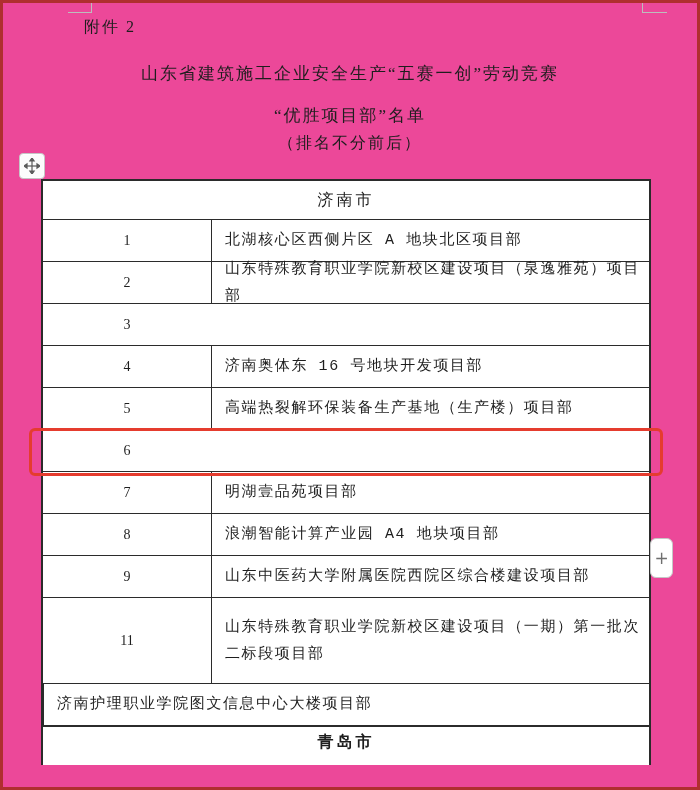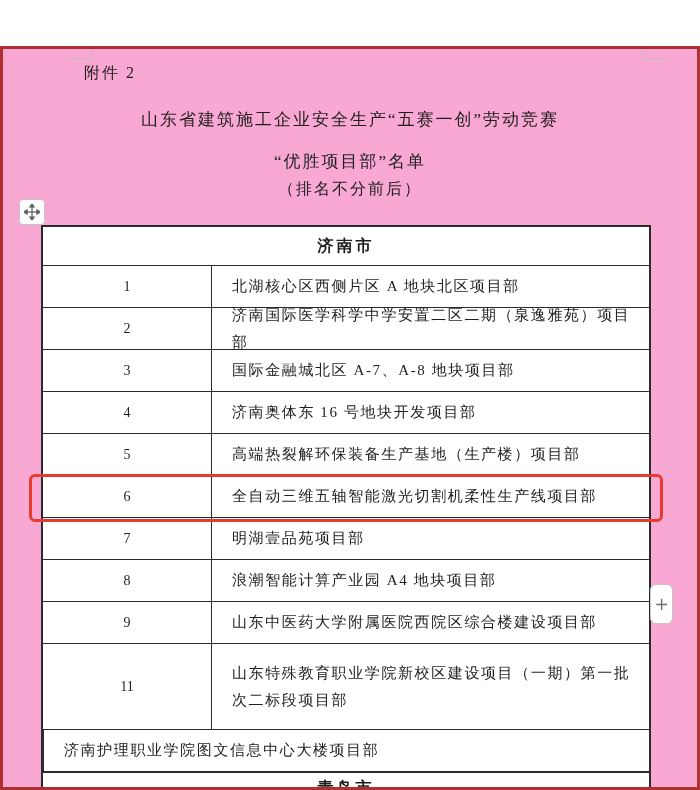--- a/index.html
+++ b/index.html
@@ -12,21 +12,21 @@
   }
   *{margin:0;padding:0;box-sizing:border-box;}
   html,body{width:700px;height:790px;}
   body{
     font-family:"Liberation Serif","DejaVu Serif",serif;
     background:#ffffff;
     color:var(--ink);
     position:relative;
     overflow:hidden;
   }
-  .page{position:absolute;inset:0;background:#f9a8d4;overflow:hidden;margin-top:46px;}
+  .page{position:absolute;inset:0;background:#ec4899;overflow:hidden;}
   .frame{position:absolute;inset:0;border:3px solid var(--frame);pointer-events:none;z-index:60;}
 
   
   .corner-mark{position:absolute;z-index:1;}
   .corner-mark.left{left:68px;top:2px;width:24px;height:11px;
     border-right:1px solid #bdbdbd;border-bottom:1px solid #bdbdbd;}
   .corner-mark.right{left:642px;top:2px;width:25px;height:11px;
     border-left:1px solid #bdbdbd;border-bottom:1px solid #bdbdbd;}
 
   .attachment-label{position:absolute;left:84px;top:17px;font-size:16px;letter-spacing:2px;}
@@ -47,28 +47,28 @@
   
   .doc-table{
     position:absolute;left:41px;top:179px;width:610px;
     border-left:2px solid var(--line);
     border-right:2px solid var(--line);
     border-top:2.5px solid var(--line);
     background:#fff;z-index:5;
   }
   .t-row{display:flex;align-items:center;height:42px;border-top:1.5px solid var(--line);font-size:15px;letter-spacing:1.6px;}
   .t-row:first-child{border-top:none;}
-  .t-row.city{height:38px;justify-content:center;font-weight:bold;font-size:16px;letter-spacing:3px;}
+  .t-row.city{height:38px;justify-content:center;font-weight:normal;font-size:16px;letter-spacing:3px;}
   .t-row.tall{height:86px;}
   .t-row.partial{height:40px;align-items:flex-start;padding-top:5px;border-top:2px solid var(--line);
     justify-content:center;font-weight:bold;font-size:16px;letter-spacing:3px;}
   .cell-num{width:168px;flex:0 0 168px;text-align:center;font-size:14px;letter-spacing:0;align-self:stretch;
     display:flex;align-items:center;justify-content:center;}
   .cell-name{flex:1;border-left:1.5px solid var(--line);align-self:stretch;
-    display:flex;align-items:center;padding-left:20px;padding-right:6px;line-height:27px;}
+    display:flex;align-items:center;padding-left:13px;padding-right:6px;line-height:27px;font-family:Liberation Mono, monospace;}
 
   
   .highlight-box{
     position:absolute;left:29px;top:428px;width:634px;height:48px;
     border:3px solid var(--highlight);border-radius:6px;z-index:30;pointer-events:none;
   }
 
   
   .plus-button{
     position:absolute;left:650px;top:538px;width:23px;height:40px;
@@ -110,37 +110,35 @@
     <div class="t-row city">
       <span>济南市</span>
     </div>
 
     <div class="t-row">
       <div class="cell-num">1</div>
       <div class="cell-name">北湖核心区西侧片区 A 地块北区项目部</div>
     </div>
     <div class="t-row">
       <div class="cell-num">2</div>
-      <div class="cell-name">济南国际医学科学中学安置二区二期（泉逸雅苑）项目部</div>
+      <div class="cell-name">山东特殊教育职业学院新校区建设项目（泉逸雅苑）项目部</div>
     </div>
     <div class="t-row">
       <div class="cell-num">3</div>
-      <div class="cell-name">国际金融城北区 A-7、A-8 地块项目部</div>
     </div>
     <div class="t-row">
       <div class="cell-num">4</div>
       <div class="cell-name">济南奥体东 16 号地块开发项目部</div>
     </div>
     <div class="t-row">
       <div class="cell-num">5</div>
       <div class="cell-name">高端热裂解环保装备生产基地（生产楼）项目部</div>
     </div>
     <div class="t-row">
       <div class="cell-num">6</div>
-      <div class="cell-name">全自动三维五轴智能激光切割机柔性生产线项目部</div>
     </div>
     <div class="t-row">
       <div class="cell-num">7</div>
       <div class="cell-name">明湖壹品苑项目部</div>
     </div>
     <div class="t-row">
       <div class="cell-num">8</div>
       <div class="cell-name">浪潮智能计算产业园 A4 地块项目部</div>
     </div>
     <div class="t-row">

